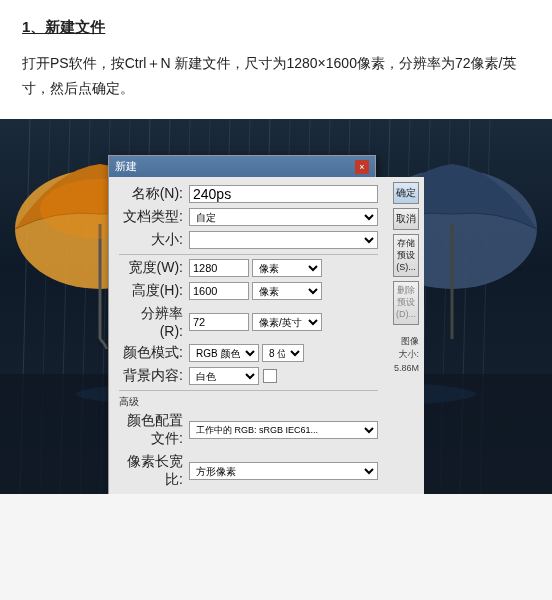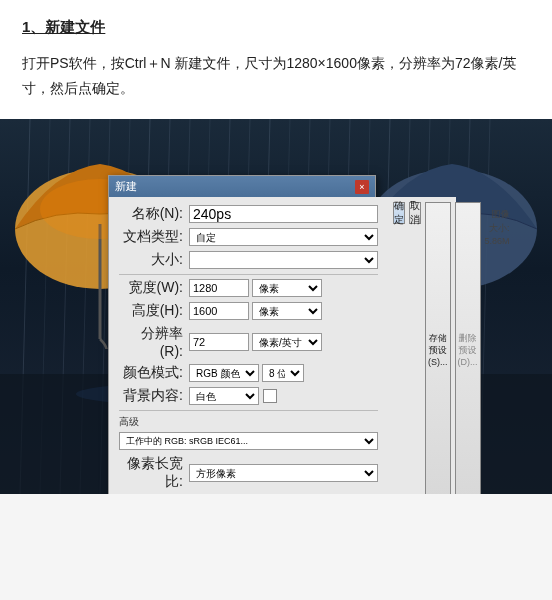--- a/index.html
+++ b/index.html
@@ -53,21 +53,21 @@
       position: absolute;
       width: 100%;
       height: 100%;
       top: 0; left: 0;
       pointer-events: none;
     }
 
     
     .dialog {
       position: absolute;
-      top: 56px;
+      top: 36px;
       left: 108px;
       width: 268px;
       background: #e8e8e8;
       border: 1px solid #999;
       box-shadow: 2px 2px 8px rgba(0,0,0,0.5);
       font-family: "Microsoft YaHei", "微软雅黑", sans-serif;
       font-size: 11px;
     }
 
     .dialog-titlebar {
@@ -188,21 +188,21 @@
     }
 
     .dialog-main {
       flex: 1;
     }
 
     .dialog-sidebar {
       width: 68px;
       padding: 5px 5px;
       display: flex;
-      flex-direction: row;
+      flex-direction: column;
       gap: 4px;
       background: #e8e8e8;
     }
 
     .size-info {
       font-size: 9px;
       color: #444;
       text-align: right;
       margin-top: 6px;
       line-height: 1.5;
@@ -351,20 +351,21 @@
                 <option>白色</option>
               </select>
               <div class="checkbox-color"></div>
             </div>
 
             <hr class="divider-line">
 
             <div class="row-group-title">高级</div>
 
             <div class="form-row">
+              <span class="form-label">颜色配置文件:</span>
               <select class="form-select" style="font-size:9px;">
                 <option>工作中的 RGB: sRGB IEC61...</option>
               </select>
             </div>
 
             <div class="form-row">
               <span class="form-label">像素长宽比:</span>
               <select class="form-select">
                 <option>方形像素</option>
               </select>

